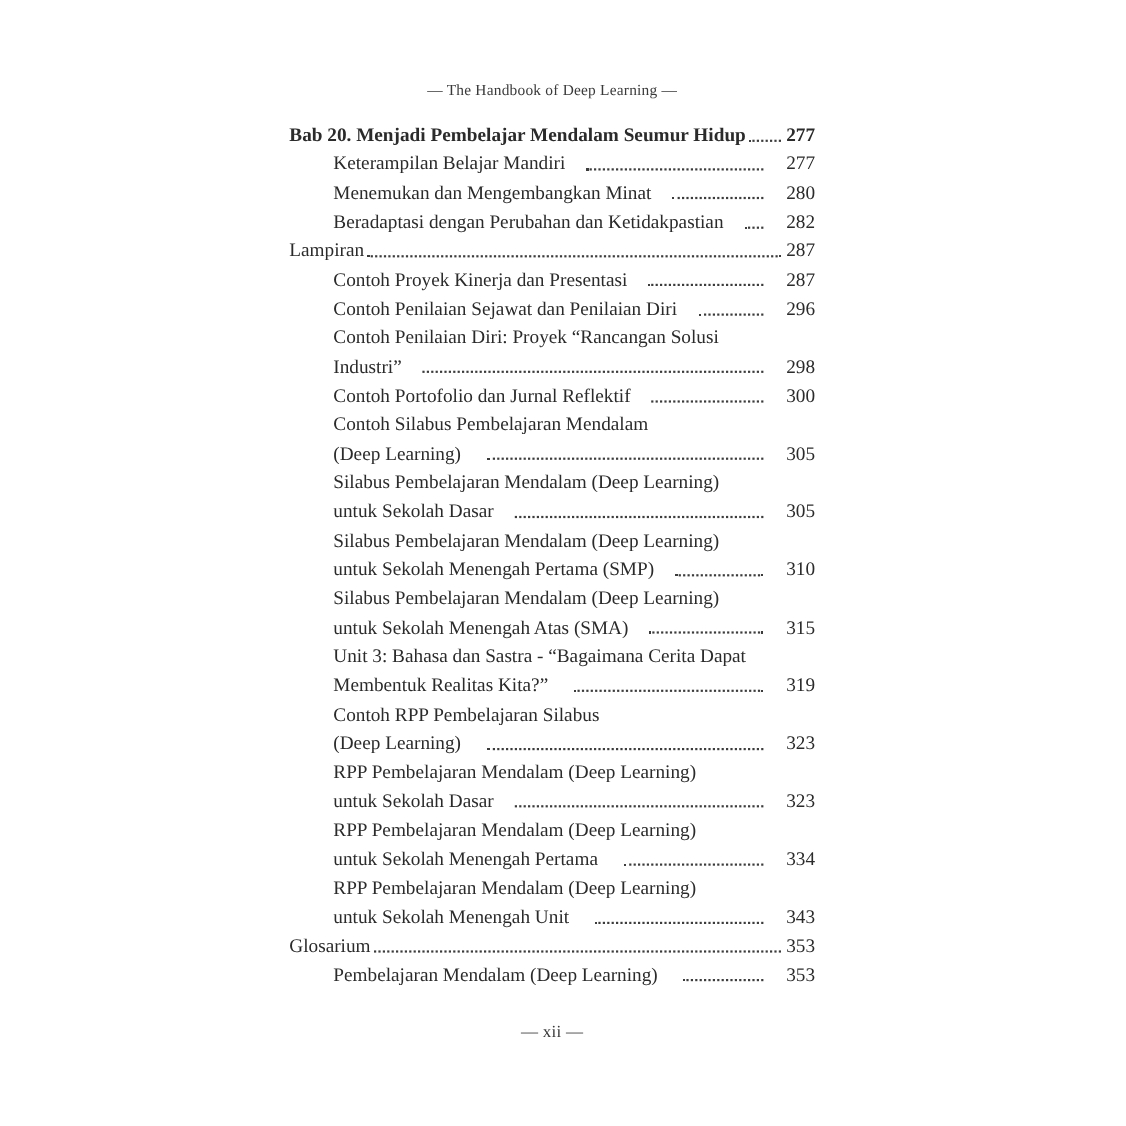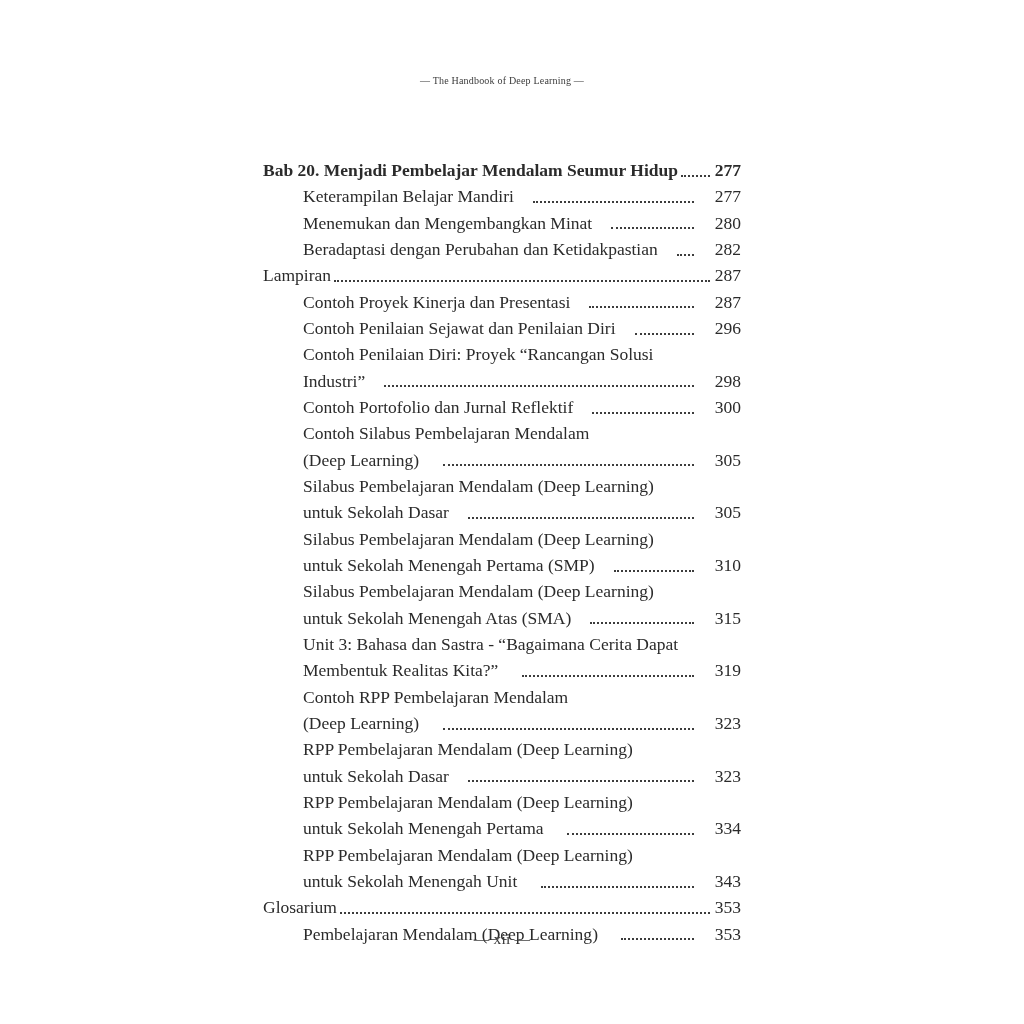--- a/index.html
+++ b/index.html
@@ -14,21 +14,21 @@
     color: #2b2b2b;
     position: relative;
     overflow: hidden;
   }
   .running-header {
     position: absolute;
     top: 75px;
     left: 263px;
     width: 478px;
     text-align: center;
-    font-size: 10px;
+    font-size: 14px;
     color: #3a3a3a;
     letter-spacing: 0.2px;
   }
   .toc {
     position: absolute;
     top: 109px;
     left: 263px;
     width: 478px;
   }
   .toc-row {
@@ -38,21 +38,20 @@
     line-height: 26.33px;
     font-size: 17.5px;
     white-space: nowrap;
   }
   .toc-row.indent {
     padding-left: 40px;
     gap: 16px;
   }
   .toc-row.bold {
     font-weight: bold;
-    margin-top: 48px;
   }
   .entry-text {
     flex: 0 1 auto;
     white-space: pre;
   }
   .italic {
   }
   .leader {
     flex: 1 1 auto;
     min-width: 12px;
@@ -162,21 +161,21 @@
     </div>
     <div class="toc-row indent">
       <span class="entry-text"><span>Unit 3: Bahasa dan Sastra - “Bagaimana Cerita Dapat</span></span>
     </div>
     <div class="toc-row indent">
       <span class="entry-text"><span>Membentuk Realitas Kita?” </span></span>
       <span class="leader"></span>
       <span class="page-num">319</span>
     </div>
     <div class="toc-row indent">
-      <span class="entry-text"><span>Contoh RPP Pembelajaran Mendalam</span></span>
+      <span class="entry-text"><span>Contoh RPP Pembelajaran Silabus</span></span>
     </div>
     <div class="toc-row indent">
       <span class="entry-text"><span>(Deep Learning) </span></span>
       <span class="leader"></span>
       <span class="page-num">323</span>
     </div>
     <div class="toc-row indent">
       <span class="entry-text"><span>RPP Pembelajaran Mendalam (Deep Learning)</span></span>
     </div>
     <div class="toc-row indent">

